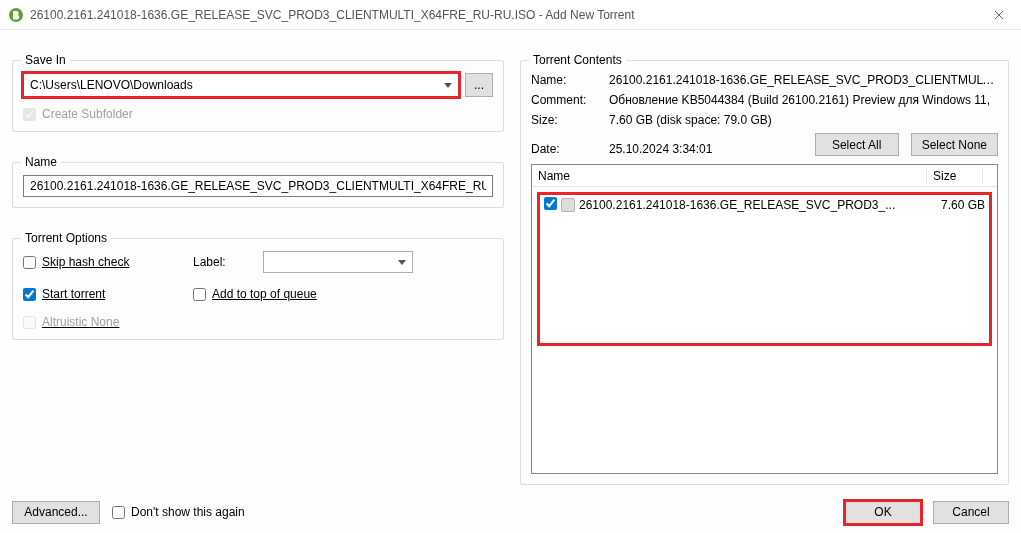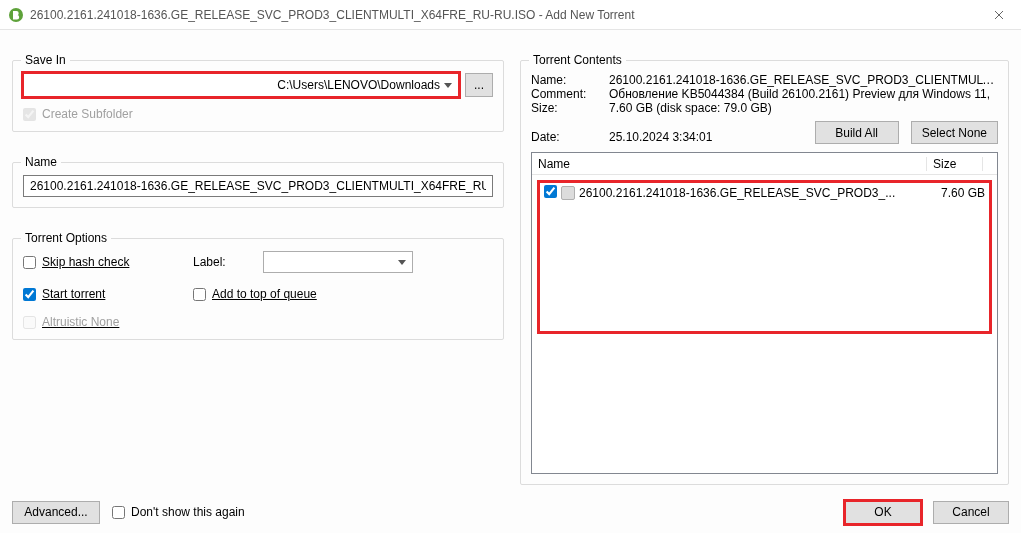--- a/index.html
+++ b/index.html
@@ -50,21 +50,20 @@
 
   .savein-row { display:flex; gap:6px; align-items:center; }
   .combo {
     flex:1; height:24px;
     border:1px solid #7a7a7a;
     background:#fff;
     display:flex; align-items:center;
     padding:0 18px 0 6px;
     position:relative;
     font-size:12px;
-    justify-content:flex-end;
   }
   .combo::after {
     content:""; position:absolute; right:6px; top:9px;
     border-left:4px solid transparent;
     border-right:4px solid transparent;
     border-top:5px solid #555;
   }
   .btn-small {
     width:28px; height:24px;
     border:1px solid #adadad;
@@ -102,21 +101,21 @@
     position:relative;
     width:150px;
   }
   .label-combo::after {
     content:""; position:absolute; right:6px; top:8px;
     border-left:4px solid transparent;
     border-right:4px solid transparent;
     border-top:5px solid #555;
   }
 
-  .meta-table { display:grid; grid-template-columns:78px 1fr; row-gap:0; font-size:12px; align-items:center;}
+  .meta-table { display:grid; grid-template-columns:78px 1fr; row-gap:6px; font-size:12px; align-items:center;}
   .meta-table .val { white-space:nowrap; overflow:hidden; text-overflow:ellipsis; }
   .sel-row { display:flex; justify-content:flex-end; gap:12px; margin-top:2px; margin-bottom:6px; }
   .btn {
     min-width:84px; height:23px;
     border:1px solid #adadad;
     background:#e1e1e1;
     font-size:12px;
     display:flex; align-items:center; justify-content:center;
     padding:0 10px;
     cursor:default;
@@ -239,21 +238,21 @@
         <span>Comment:</span>
         <span class="val">Обновление KB5044384 (Build 26100.2161) Preview для Windows 11,</span>
         <span>Size:</span>
         <span class="val">7.60 GB (disk space: 79.0 GB)</span>
       </div>
 
       <div class="date-row" style="margin-top:6px;">
         <span class="dlabel">Date:</span>
         <span class="dval">25.10.2024 3:34:01</span>
         <div class="sel-row" style="margin:0;">
-          <div class="btn">Build All</div>
+          <div class="btn">Select All</div>
           <div class="btn">Select None</div>
         </div>
       </div>
 
       <div class="filelist" style="margin-top:8px;">
         <div class="filelist-header">
           <div class="col-name">Name</div>
           <div class="col-size">Size</div>
           <div class="col-pad"></div>
         </div>

